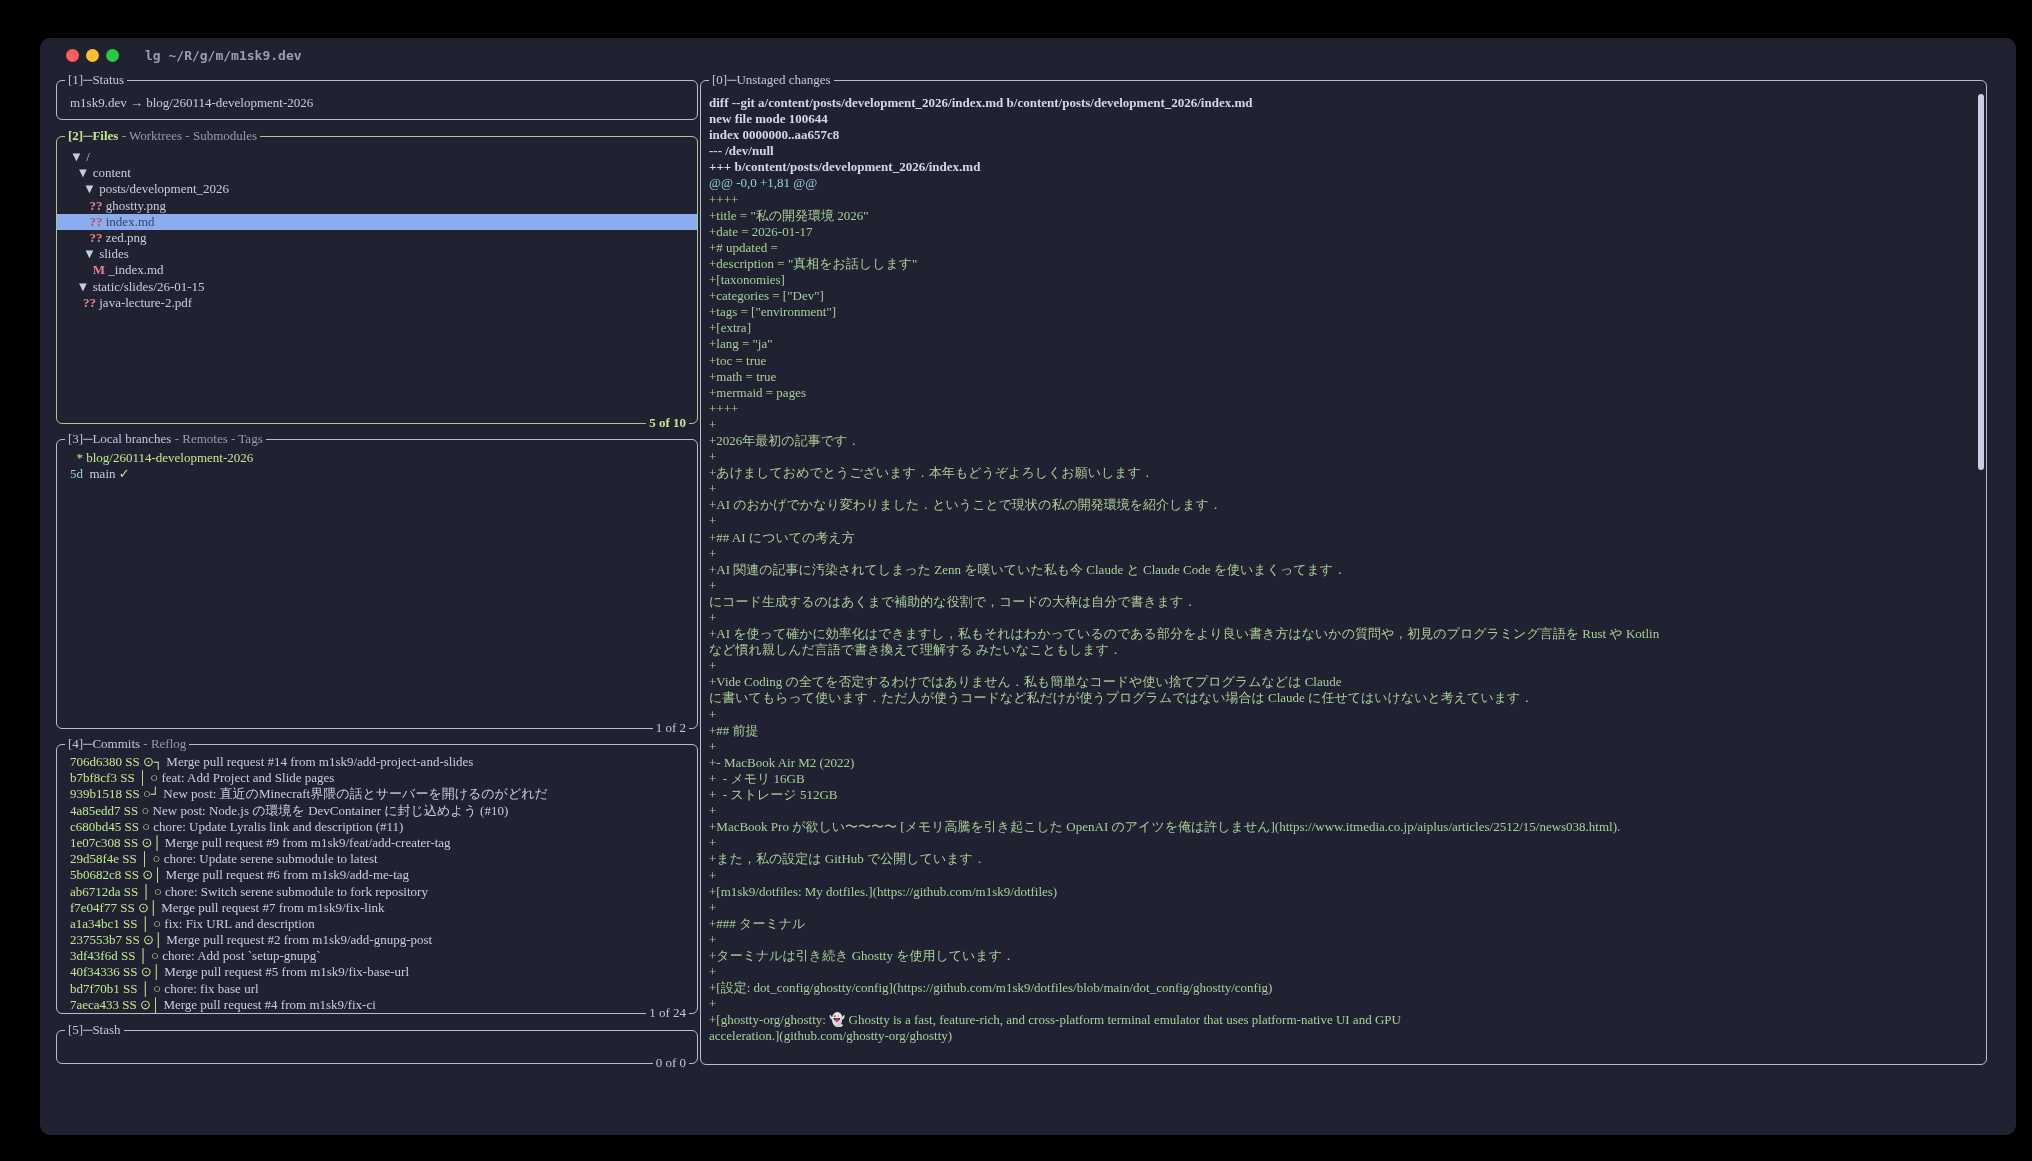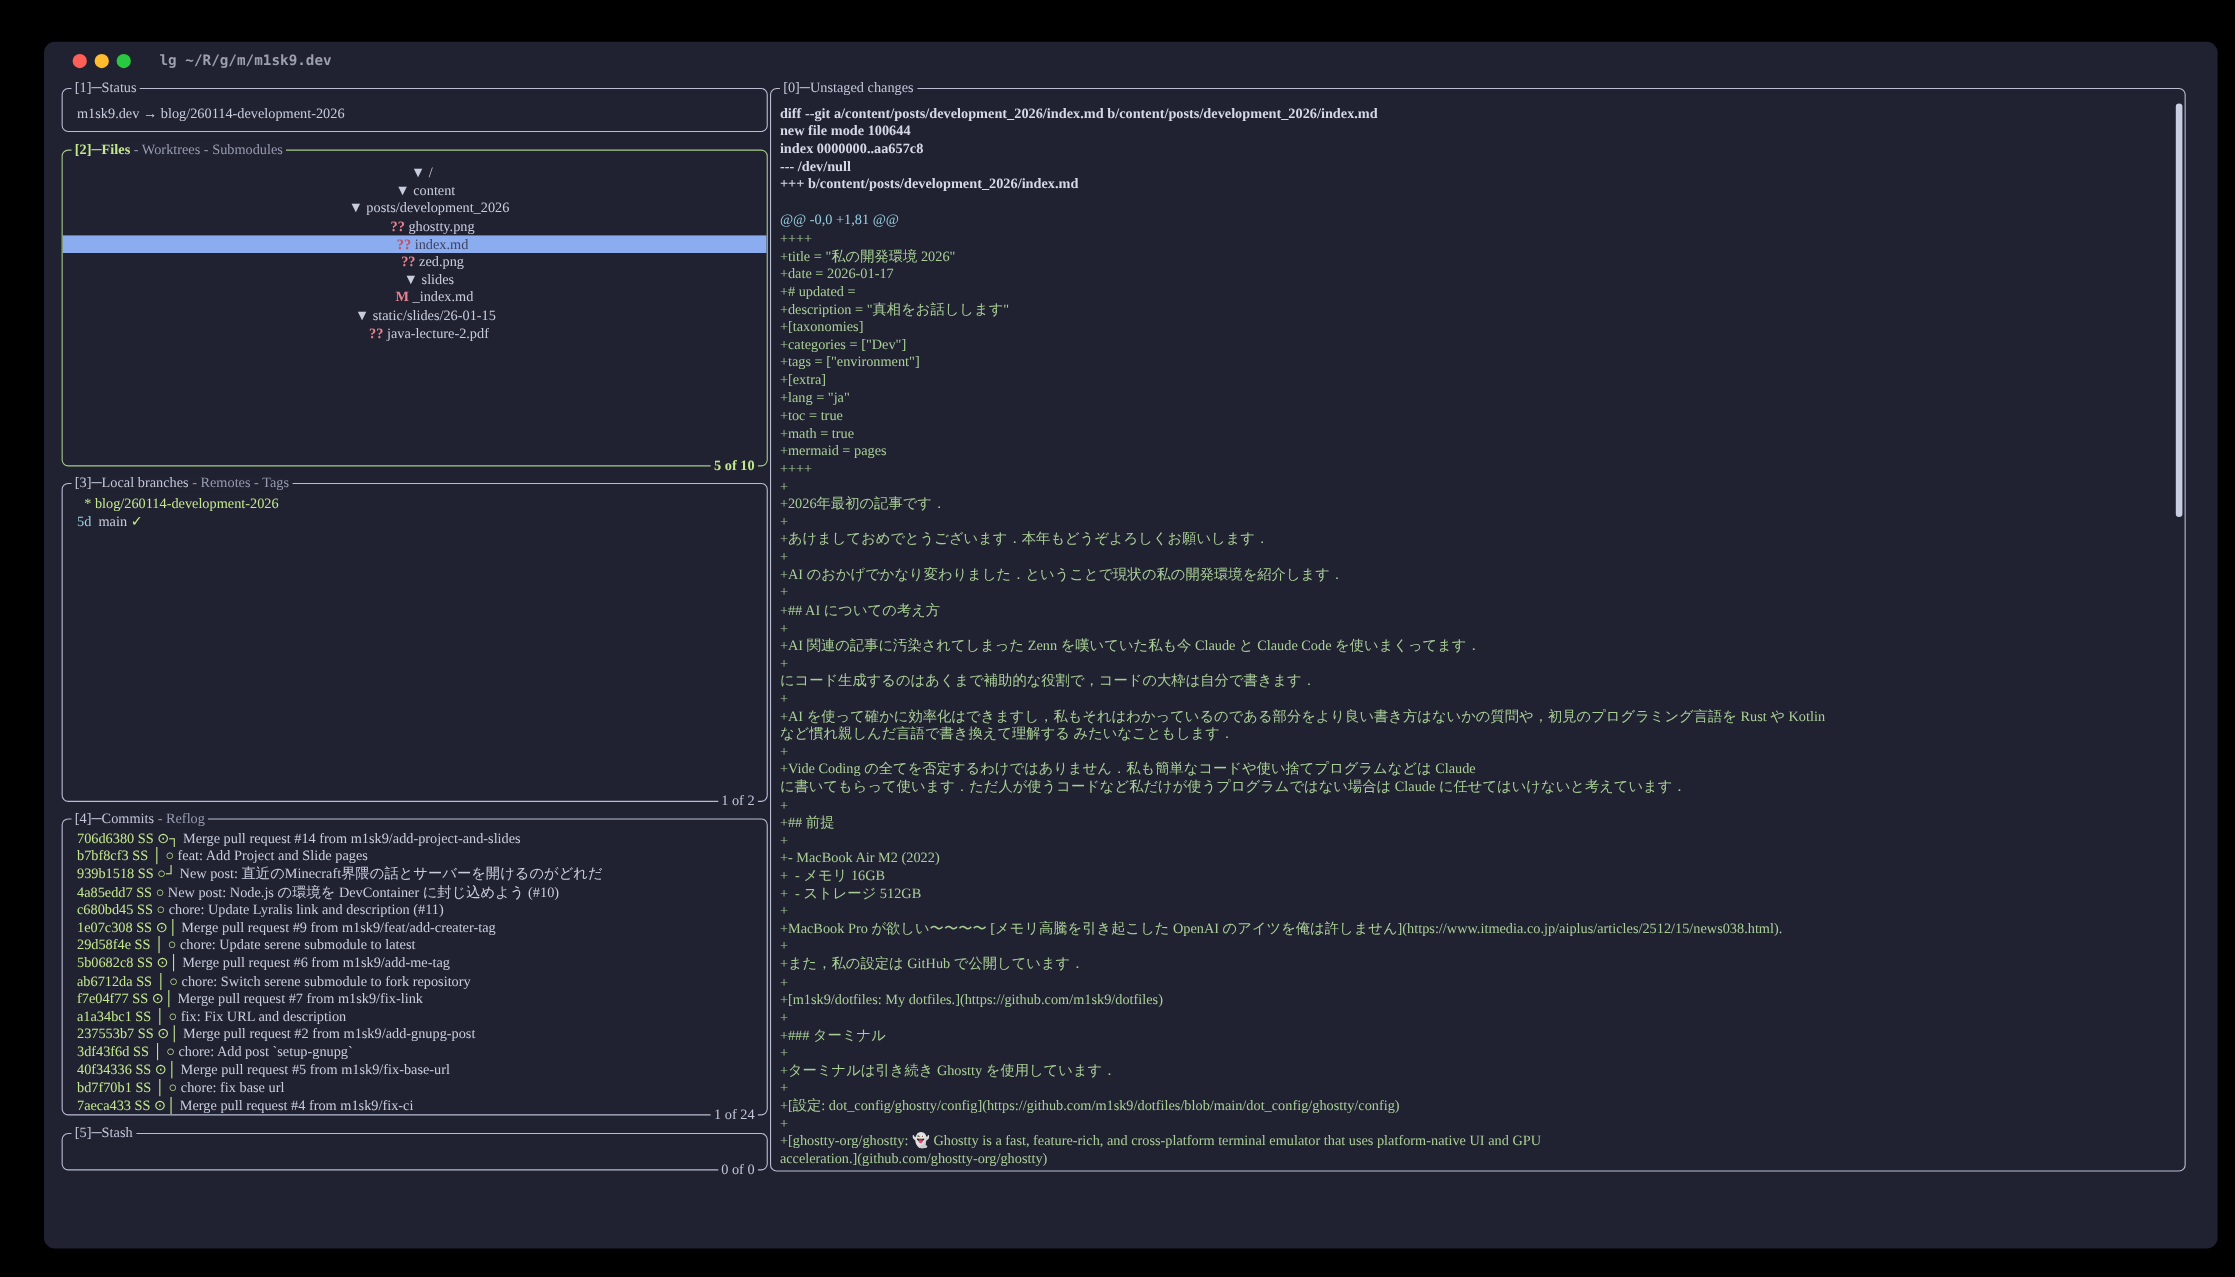--- a/index.html
+++ b/index.html
@@ -12,36 +12,36 @@
   html,body{margin:0;padding:0;background:#000;}
   #canvas{position:relative;width:2032px;height:1161px;background:#000;overflow:hidden;
           font-family:"DejaVu Sans Mono",monospace;font-size:13px;color:var(--fg);}
   .window{position:absolute;left:40px;top:38px;width:1976px;height:1097px;background:var(--bg);
           border-radius:10px;box-shadow:0 18px 60px rgba(0,0,0,.65);}
   .titlebar{position:absolute;left:0;top:0;width:100%;height:40px;}
   .lights{position:absolute;left:26px;top:11px;display:flex;gap:7px;}
   .light{width:13px;height:13px;border-radius:50%;}
   .title{position:absolute;left:105px;top:10px;font-weight:bold;color:var(--titlefg);}
   .panel{position:absolute;border:1px solid var(--border);border-radius:6px;font-family:Liberation Serif, serif;}
-  .panel.active{border-color:var(--green-border);text-align:center;}
+  .panel.active{border-color:var(--green-border);}
   .plabel{position:absolute;top:-9px;left:8px;background:var(--bg);padding:0 3px;white-space:pre;color:#c3c7da;}
   .pcount{position:absolute;bottom:-8px;right:8px;background:var(--bg);padding:0 3px;white-space:pre;color:#c3c7da;}
   .pcount.g{color:var(--green);font-weight:bold;}
   .g{color:var(--green);}
   b.g{font-weight:bold;}
   .tabs{color:var(--dim);}
   .rows{position:absolute;left:0;top:0;right:0;bottom:0;overflow:hidden;}
   .trow{white-space:pre;overflow:hidden;line-height:16.2px;height:16.2px;padding-left:13px;}
   .diff .trow{line-height:16.1px;height:16.1px;padding-left:8px;}
   .frow .st{color:var(--red);font-weight:bold;}
   .frow.sel{background:var(--sel);color:var(--selfg);}
   .frow.sel .st{color:var(--selred);}
   .rec{color:var(--cyan);}
   .head{color:var(--headfg);font-weight:bold;}
-  .hunk{color:var(--cyan);margin-top:17px;}
+  .hunk{color:var(--cyan);}
   .add,.cont{color:var(--add);}
   .scrollthumb{position:absolute;right:2px;top:13px;width:6px;height:376px;background:#c9cee2;border-radius:3px;}
   .pad-status{padding-top:14px;}
   .pad-files{padding-top:12px;}
   .pad-branches{padding-top:10px;}
   .pad-commits{padding-top:9px;}
   .pad-diff{padding-top:14px;}
 </style>
 </head>
 <body>

